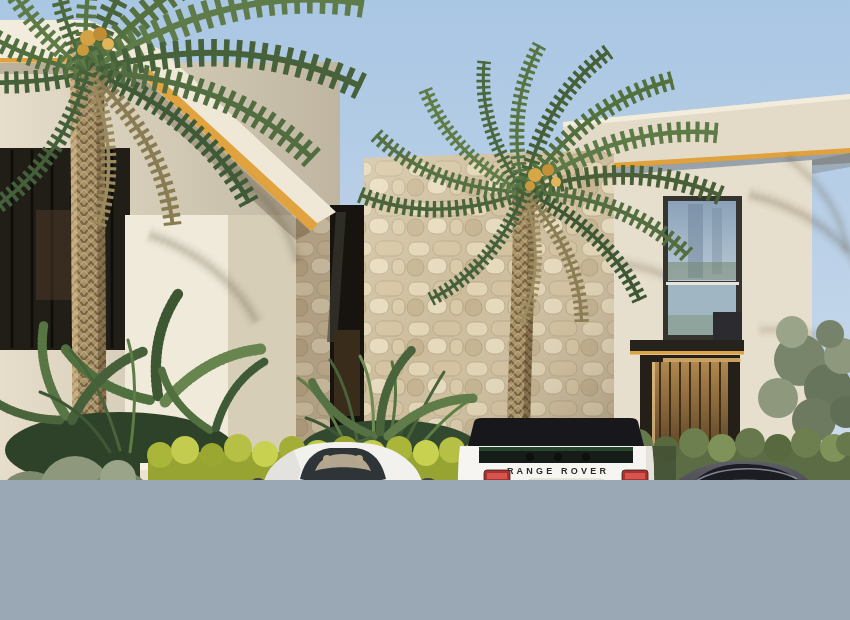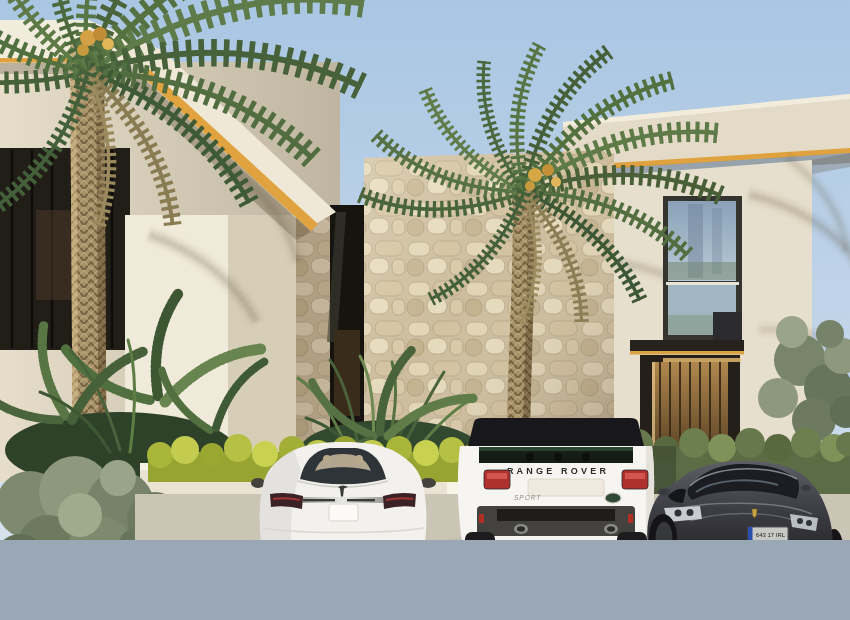--- a/index.html
+++ b/index.html
@@ -1,16 +1,16 @@
 <!DOCTYPE html>
 <html><head>
 <meta charset="utf-8">
 <style>
   html,body{margin:0;padding:0;background:#9aa7b4;}
-  .stage{width:850px;height:540px;position:relative;overflow:hidden;font-family:"Liberation Sans",sans-serif;}
+  .stage{width:850px;height:480px;position:relative;overflow:hidden;font-family:"Liberation Sans",sans-serif;}
   svg{display:block;}
   text{font-family:"Liberation Sans",sans-serif;}
 </style>
 </head>
 <body>
 
 <div class="stage">
 <svg width="850" height="620" viewBox="0 0 850 620">
 <defs>
   <linearGradient id="skyG" x1="0" y1="0" x2="0" y2="1">

